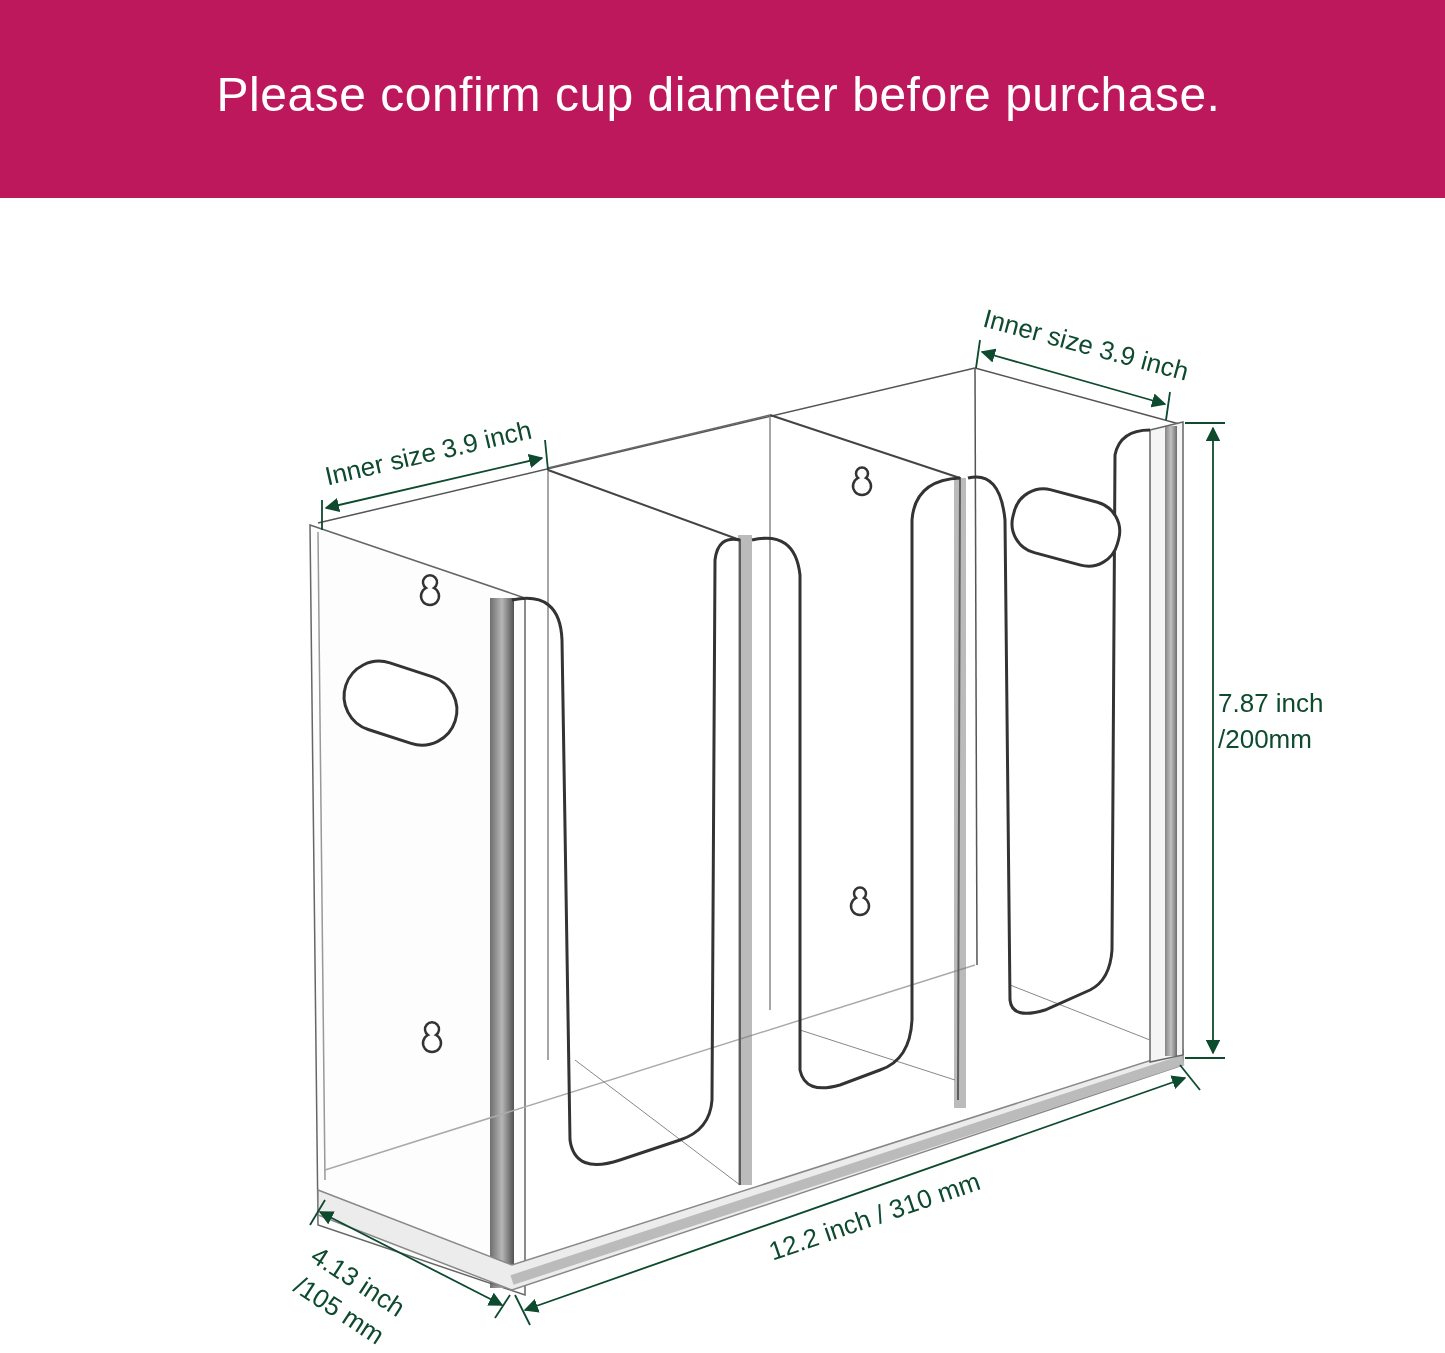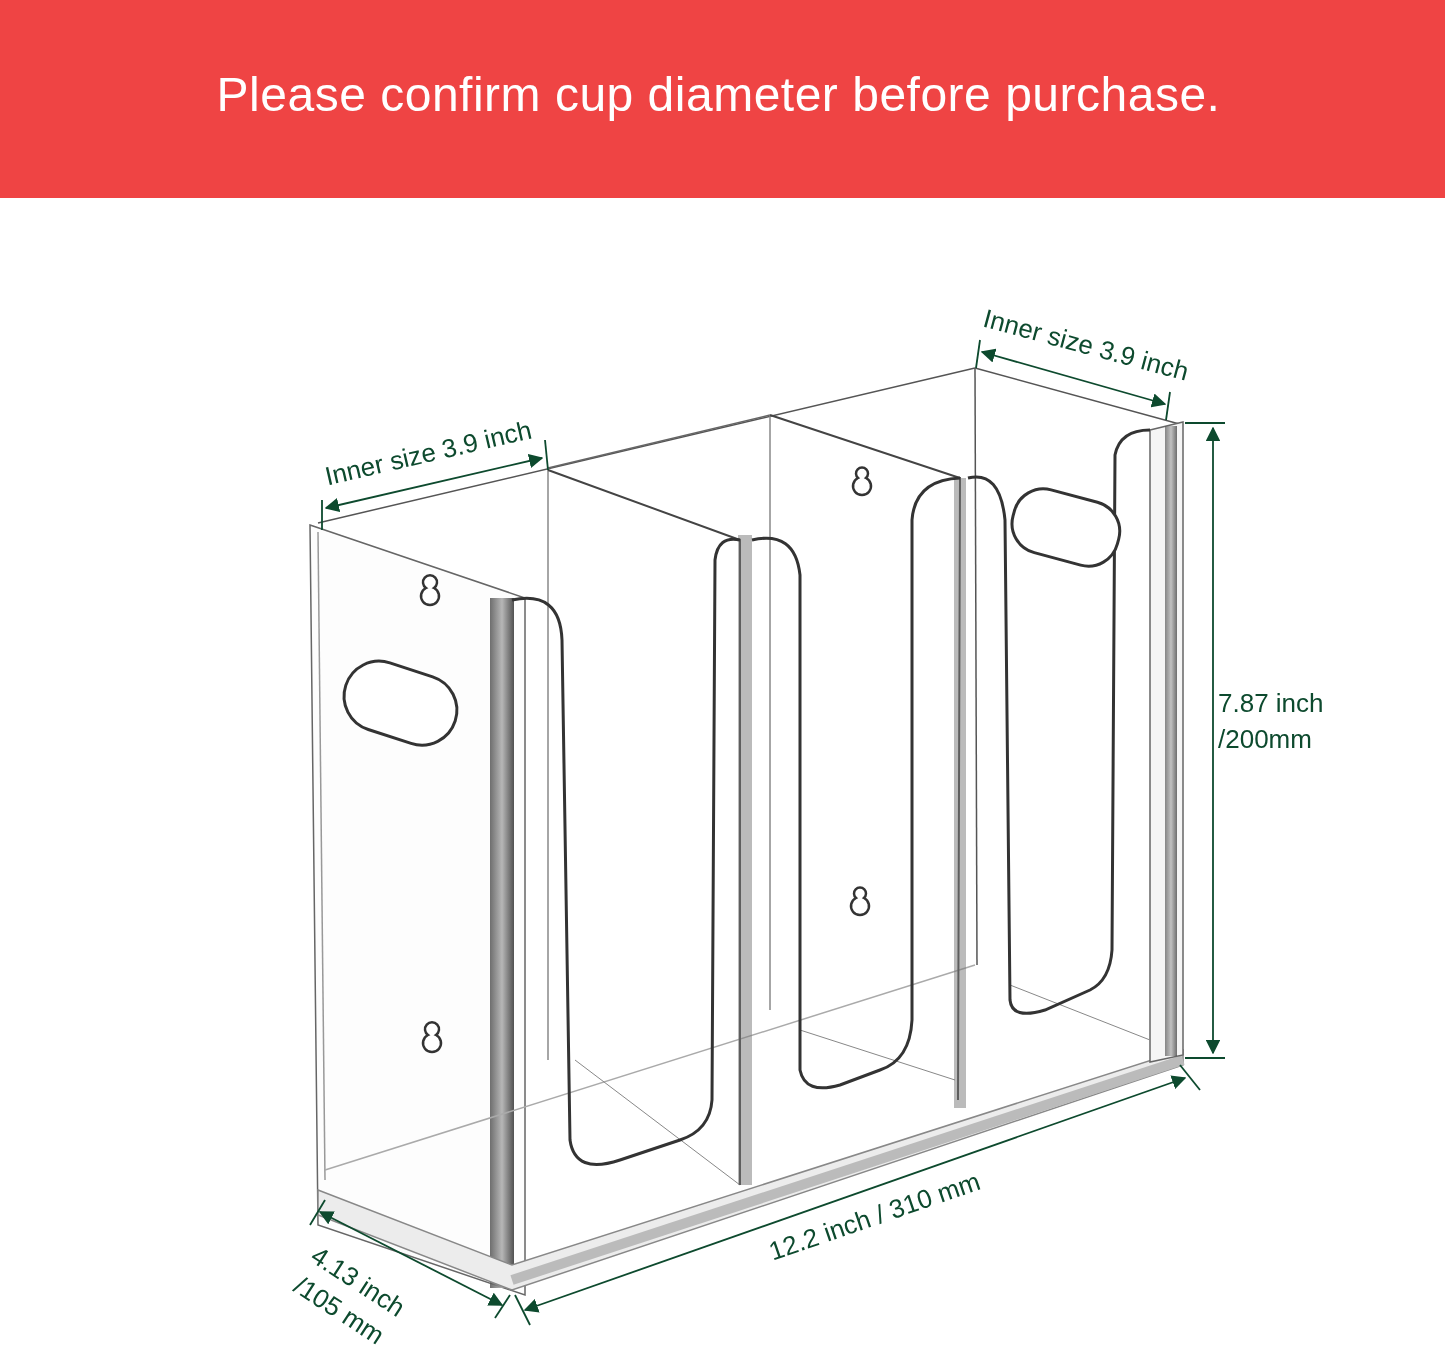--- a/index.html
+++ b/index.html
@@ -2,21 +2,21 @@
 <html><head>
 <meta charset="utf-8">
 <style>
   html, body { margin:0; padding:0; }
   body {
     width:1445px; height:1353px; position:relative; overflow:hidden;
     background:#ffffff; font-family:"Liberation Sans", sans-serif;
   }
   .banner {
     position:absolute; left:0; top:0; width:1445px; height:198px;
-    background:#ef4444;
+    background:#be185d;
     display:flex; align-items:center; justify-content:center;
   }
   .banner-text {
     color:#ffffff; font-size:48px; letter-spacing:0.5px;
     font-family:"Liberation Sans", sans-serif; margin-left:-8px; margin-top:-10px;
   }
   .illustration { position:absolute; left:0; top:198px; width:1445px; height:1155px; }
   .dim-label {
     position:absolute; color:#0d4a2e; font-size:26px; white-space:nowrap;
     font-family:"Liberation Sans", sans-serif; transform-origin:left top;

